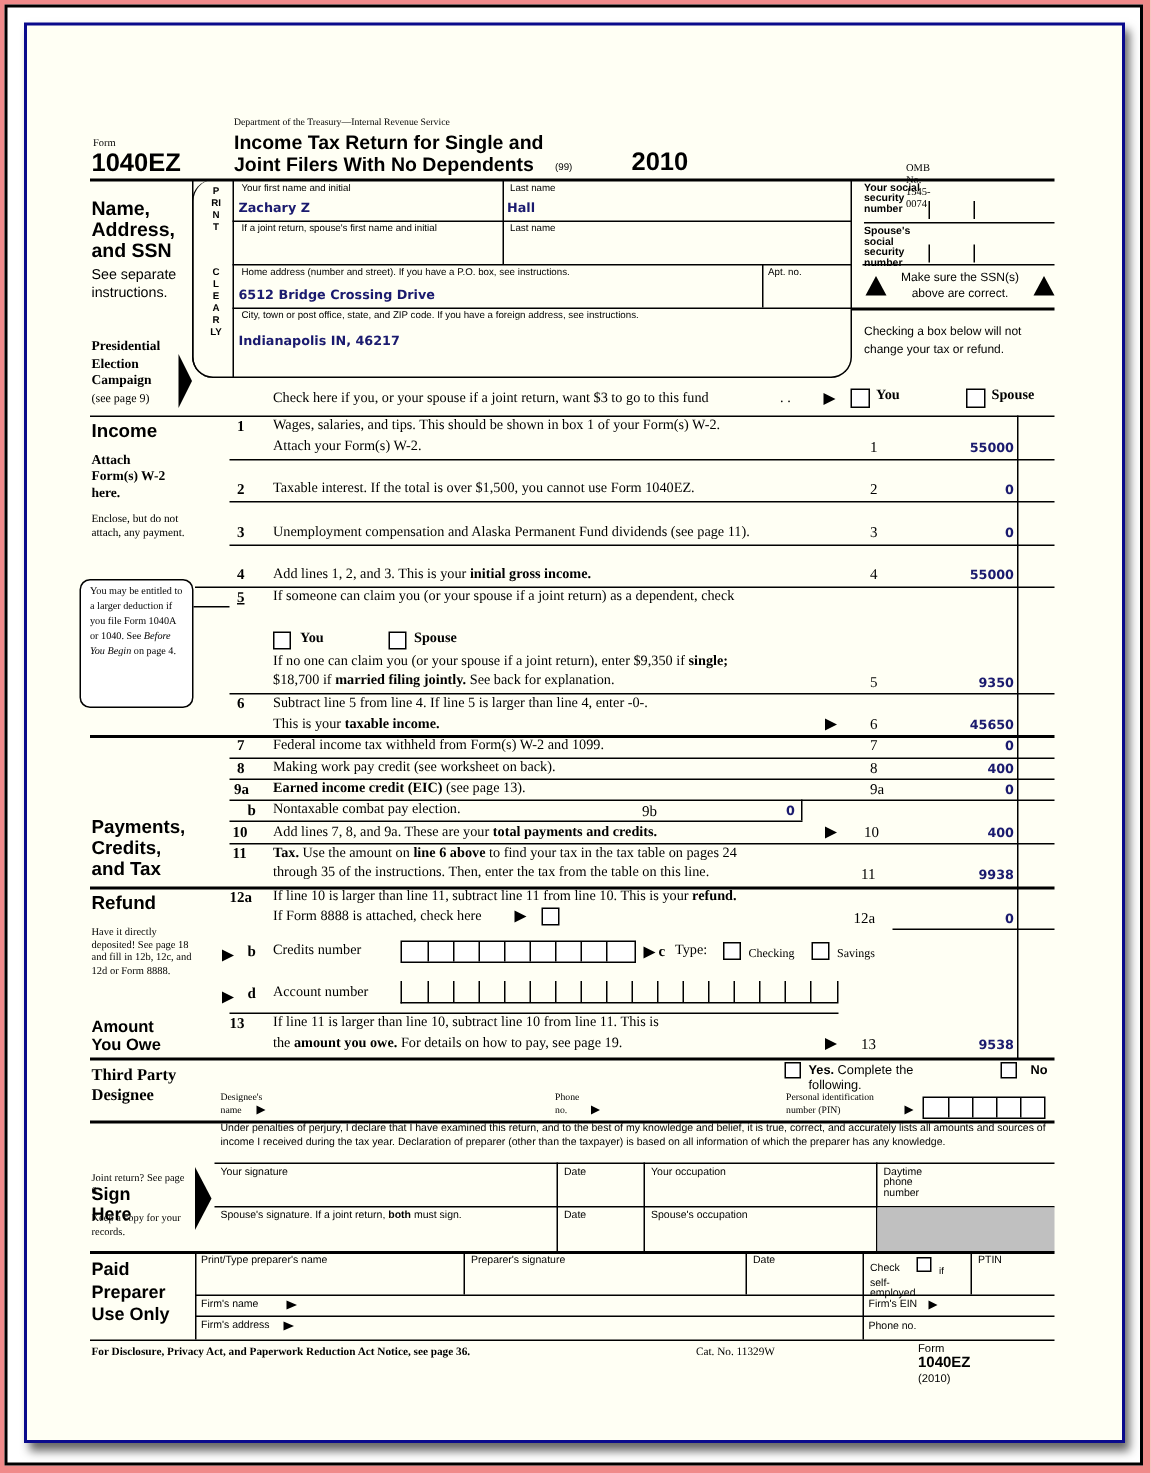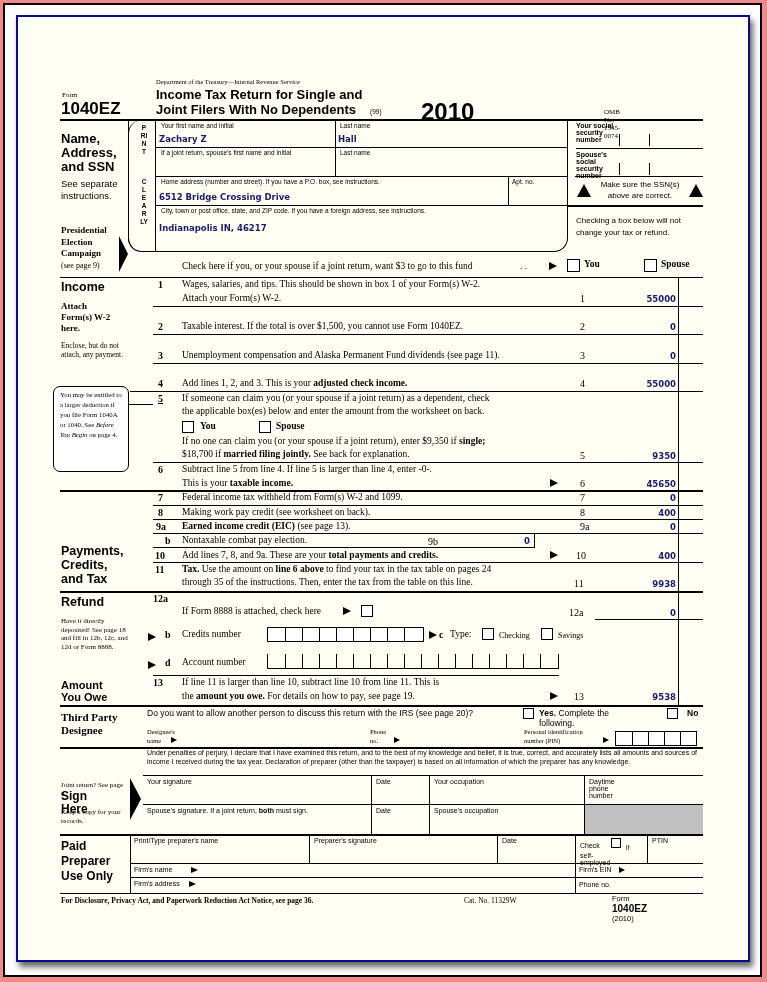--- a/index.html
+++ b/index.html
@@ -29,21 +29,21 @@
 <div class="frame-blue"></div>
 
 <div class="page">
 
   <div class="abs serif" style="left:62px;top:75px;font-size:7px;">Form</div>
   <div class="abs sans" style="left:61px;top:83px;font-size:17px;font-weight:bold;">1040EZ</div>
   <div class="abs serif" style="left:156px;top:62px;font-size:6.5px;">Department of the Treasury—Internal Revenue Service</div>
   <div class="abs sans" style="left:156px;top:71px;font-size:13px;font-weight:bold;">Income Tax Return for Single and</div>
   <div class="abs sans" style="left:156px;top:86px;font-size:13px;font-weight:bold;">Joint Filers With No Dependents</div>
   <div class="abs sans" style="left:370px;top:92px;font-size:6.5px;">(99)</div>
-  <div class="abs sans" style="left:421px;top:82px;font-size:24px;font-weight:bold;">2010</div>
+  <div class="abs sans" style="left:421px;top:82px;font-size:17px;font-weight:bold;">2010</div>
   <div class="abs serif" style="left:604px;top:92px;font-size:7px;">OMB No. 1545-0074</div>
   <div class="hline2" style="left:60px;top:103px;width:643px;"></div>
 
   <div class="abs sec" style="left:61px;top:116px;width:80px;">Name, Address, and SSN</div>
   <div class="abs sans" style="left:61px;top:162px;font-size:9.5px;width:72px;line-height:12px;">See separate instructions.</div>
   <div class="abs serif" style="left:61px;top:209px;font-size:9px;font-weight:bold;line-height:11.5px;">
     <div>Presidential</div>
     <div>Election</div>
     <div>Campaign</div>
     <div style="font-weight:normal;font-size:8px;">(see page 9)</div>
@@ -126,31 +126,30 @@
   <div class="amt blue" style="left:610px;top:306px;width:66px;font-size:8.5px;">0</div>
   <div class="hline" style="left:153px;top:318px;width:550px;"></div>
 
   <div class="lnum serif" style="left:158px;top:334px;font-weight:bold;">3</div>
   <div class="abs serif txt" style="left:182px;top:334px;">Unemployment compensation and Alaska Permanent Fund dividends (see page 11).</div>
   <div class="lnum serif" style="left:580px;top:334px;">3</div>
   <div class="amt blue" style="left:610px;top:335px;width:66px;font-size:8.5px;">0</div>
   <div class="hline" style="left:153px;top:347px;width:550px;"></div>
 
   <div class="lnum serif" style="left:158px;top:362px;font-weight:bold;">4</div>
-  <div class="abs serif txt" style="left:182px;top:362px;"><span>Add lines 1, 2, and 3. This is your </span><b>adjusted check income.</b></div>
+  <div class="abs serif txt" style="left:182px;top:362px;"><span>Add lines 1, 2, and 3. This is your </span><b>initial gross income.</b></div>
   <div class="lnum serif" style="left:580px;top:362px;">4</div>
   <div class="amt blue" style="left:610px;top:363px;width:66px;font-size:8.5px;">55000</div>
   <div class="hline" style="left:130px;top:375px;width:573px;"></div>
 
   <div class="abs serif" style="left:53px;top:370px;width:76px;height:86px;border:1px solid #000;border-radius:7px;box-sizing:border-box;padding:3px 6px;font-size:6.8px;line-height:10px;background:#fff;"><span>You may be entitled to a larger deduction if you file Form 1040A or 1040. See </span><i>Before You Begin</i><span> on page 4.</span></div>
   <div class="hline" style="left:129px;top:388px;width:24px;"></div>
 
   <div class="lnum serif" style="left:158px;top:377px;font-weight:bold;text-decoration:underline;">5</div>
   <div class="abs serif txt" style="left:182px;top:377px;">If someone can claim you (or your spouse if a joint return) as a dependent, check</div>
-  <div class="abs serif txt" style="left:182px;top:390px;">the applicable box(es) below and enter the amount from the worksheet on back.</div>
   <div class="box" style="left:182px;top:405px;width:12px;height:12px;"></div>
   <div class="abs serif txt" style="left:200px;top:405px;font-weight:bold;">You</div>
   <div class="box" style="left:259px;top:405px;width:12px;height:12px;"></div>
   <div class="abs serif txt" style="left:276px;top:405px;font-weight:bold;">Spouse</div>
   <div class="abs serif txt" style="left:182px;top:420px;"><span>If no one can claim you (or your spouse if a joint return), enter $9,350 if </span><b>single;</b></div>
   <div class="abs serif txt" style="left:182px;top:433px;"><span>$18,700 if </span><b>married filing jointly.</b><span> See back for explanation.</span></div>
   <div class="lnum serif" style="left:580px;top:434px;">5</div>
   <div class="amt blue" style="left:610px;top:435px;width:66px;font-size:8.5px;">9350</div>
   <div class="hline" style="left:153px;top:446px;width:550px;"></div>
 
@@ -204,20 +203,21 @@
   <div class="abs serif txt" style="left:182px;top:548px;"><b>Tax.</b><span> Use the amount on </span><b>line 6 above</b><span> to find your tax in the tax table on pages 24</span></div>
   <div class="abs serif txt" style="left:182px;top:561px;">through 35 of the instructions. Then, enter the tax from the table on this line.</div>
   <div class="lnum serif" style="left:574px;top:562px;">11</div>
   <div class="amt blue" style="left:610px;top:563px;width:66px;font-size:8.5px;">9938</div>
   <div class="hline2" style="left:60px;top:575px;width:643px;"></div>
 
   <div class="abs sec" style="left:61px;top:579px;font-size:12.5px;">Refund</div>
   <div class="abs serif" style="left:61px;top:601px;width:72px;font-size:7px;line-height:8.5px;">Have it directly deposited! See page 18 and fill in 12b, 12c, and 12d or Form 8888.</div>
 
   <div class="lnum serif" style="left:153px;top:577px;font-weight:bold;">12a</div>
+  <div class="abs serif txt" style="left:182px;top:577px;"><span>If line 10 is larger than line 11, subtract line 11 from line 10. This is your </span><b>refund.</b></div>
   <div class="abs serif txt" style="left:182px;top:590px;">If Form 8888 is attached, check here</div>
   <div class="tri-r" style="left:343px;top:591px;"></div>
   <div class="box" style="left:361px;top:589px;width:12px;height:12px;"></div>
   <div class="lnum serif" style="left:569px;top:591px;">12a</div>
   <div class="amt blue" style="left:610px;top:592px;width:66px;font-size:8.5px;">0</div>
   <div class="hline" style="left:595px;top:603px;width:108px;"></div>
 
   <div class="tri-r" style="left:148px;top:617px;"></div>
   <div class="lnum serif" style="left:165px;top:613px;font-weight:bold;">b</div>
   <div class="abs serif txt" style="left:182px;top:613px;">Credits number</div>
@@ -272,21 +272,20 @@
   <div class="abs serif txt" style="left:182px;top:675px;"><span>the </span><b>amount you owe.</b><span> For details on how to pay, see page 19.</span></div>
   <div class="tri-r" style="left:550px;top:676px;"></div>
   <div class="lnum serif" style="left:574px;top:675px;">13</div>
   <div class="amt blue" style="left:610px;top:676px;width:66px;font-size:8.5px;">9538</div>
   <div class="hline2" style="left:60px;top:689px;width:643px;"></div>
 
   <div class="abs sec" style="left:61px;top:695px;font-size:11px;line-height:13px;font-family:Liberation Serif, serif;">
     <div>Third Party</div>
     <div>Designee</div>
   </div>
-  <div class="abs sans" style="left:147px;top:692px;font-size:8.5px;">Do you want to allow another person to discuss this return with the IRS (see page 20)?</div>
   <div class="box" style="left:523px;top:692px;width:11px;height:11px;"></div>
   <div class="abs sans" style="left:539px;top:692px;font-size:8.5px;"><b>Yes.</b> <span>Complete the following.</span></div>
   <div class="box" style="left:667px;top:692px;width:11px;height:11px;"></div>
   <div class="abs sans" style="left:687px;top:692px;font-size:8.5px;font-weight:bold;">No</div>
 
   <div class="abs serif" style="left:147px;top:711px;font-size:6.5px;line-height:9px;">
       <div>Designee's</div>
       <div>name</div>
     </div>
   <div class="tri-r" style="left:171px;top:721px;border-top-width:3px;border-bottom-width:3px;border-left-width:6px;"></div>

